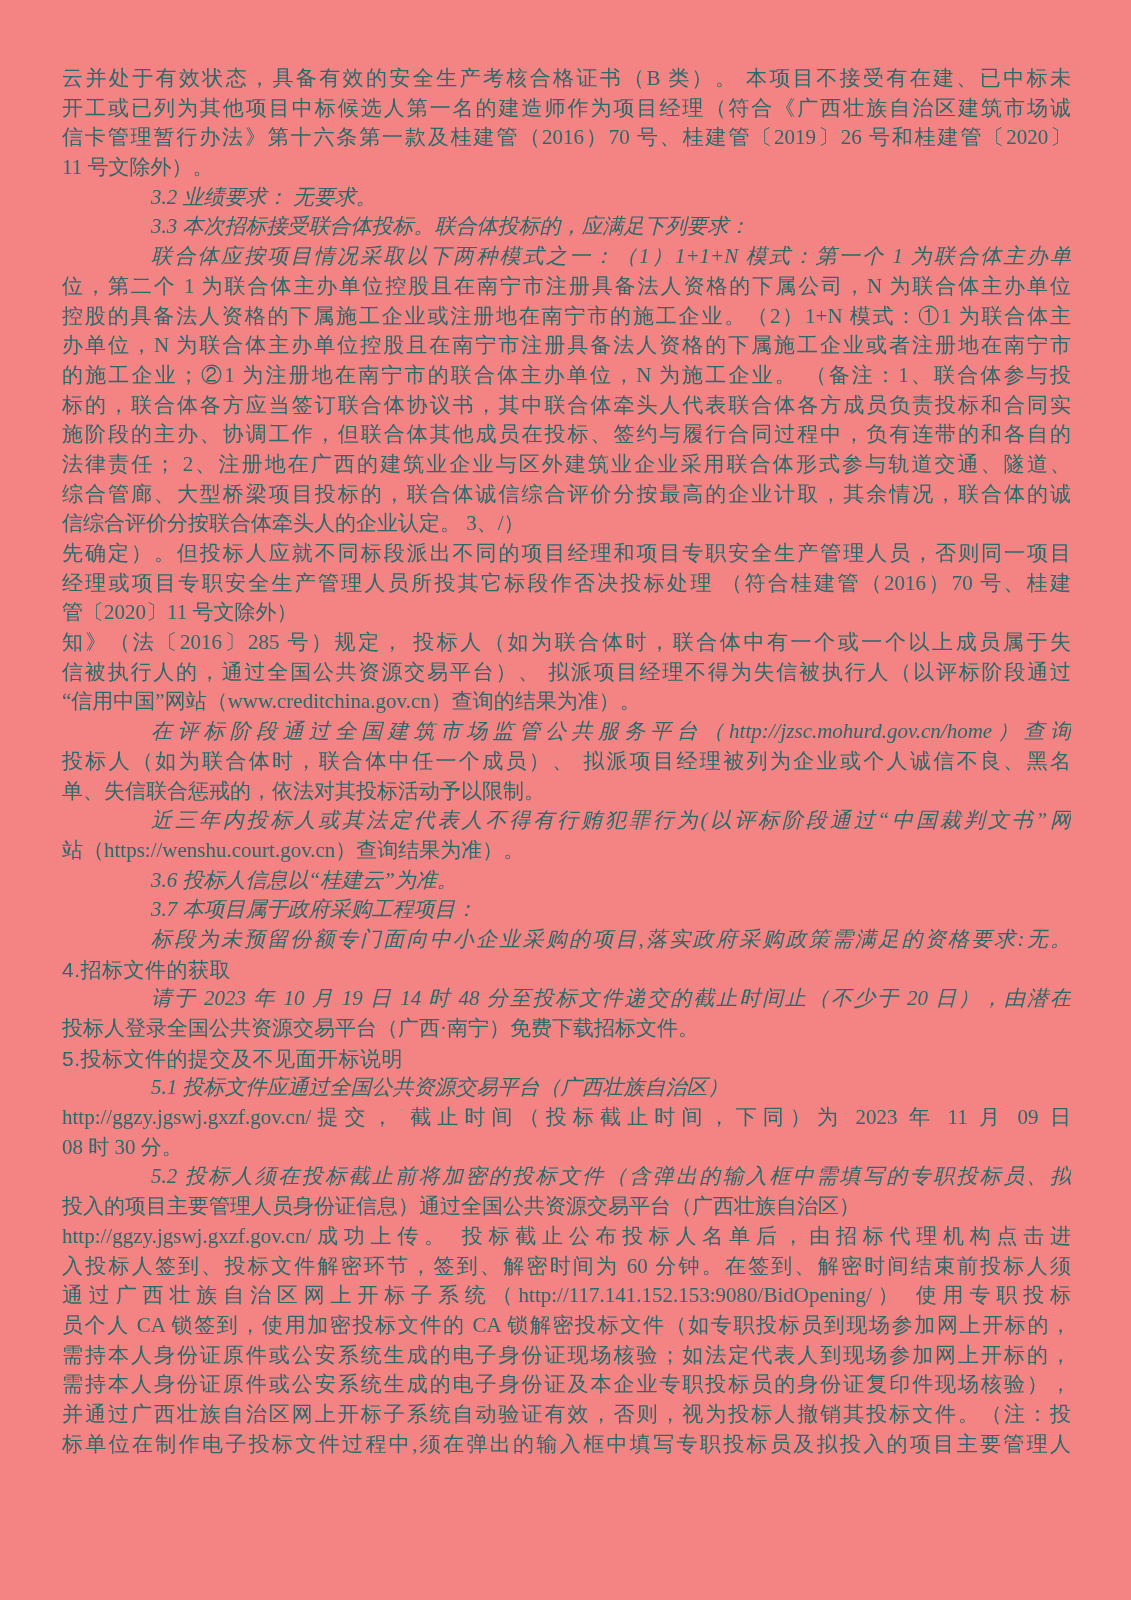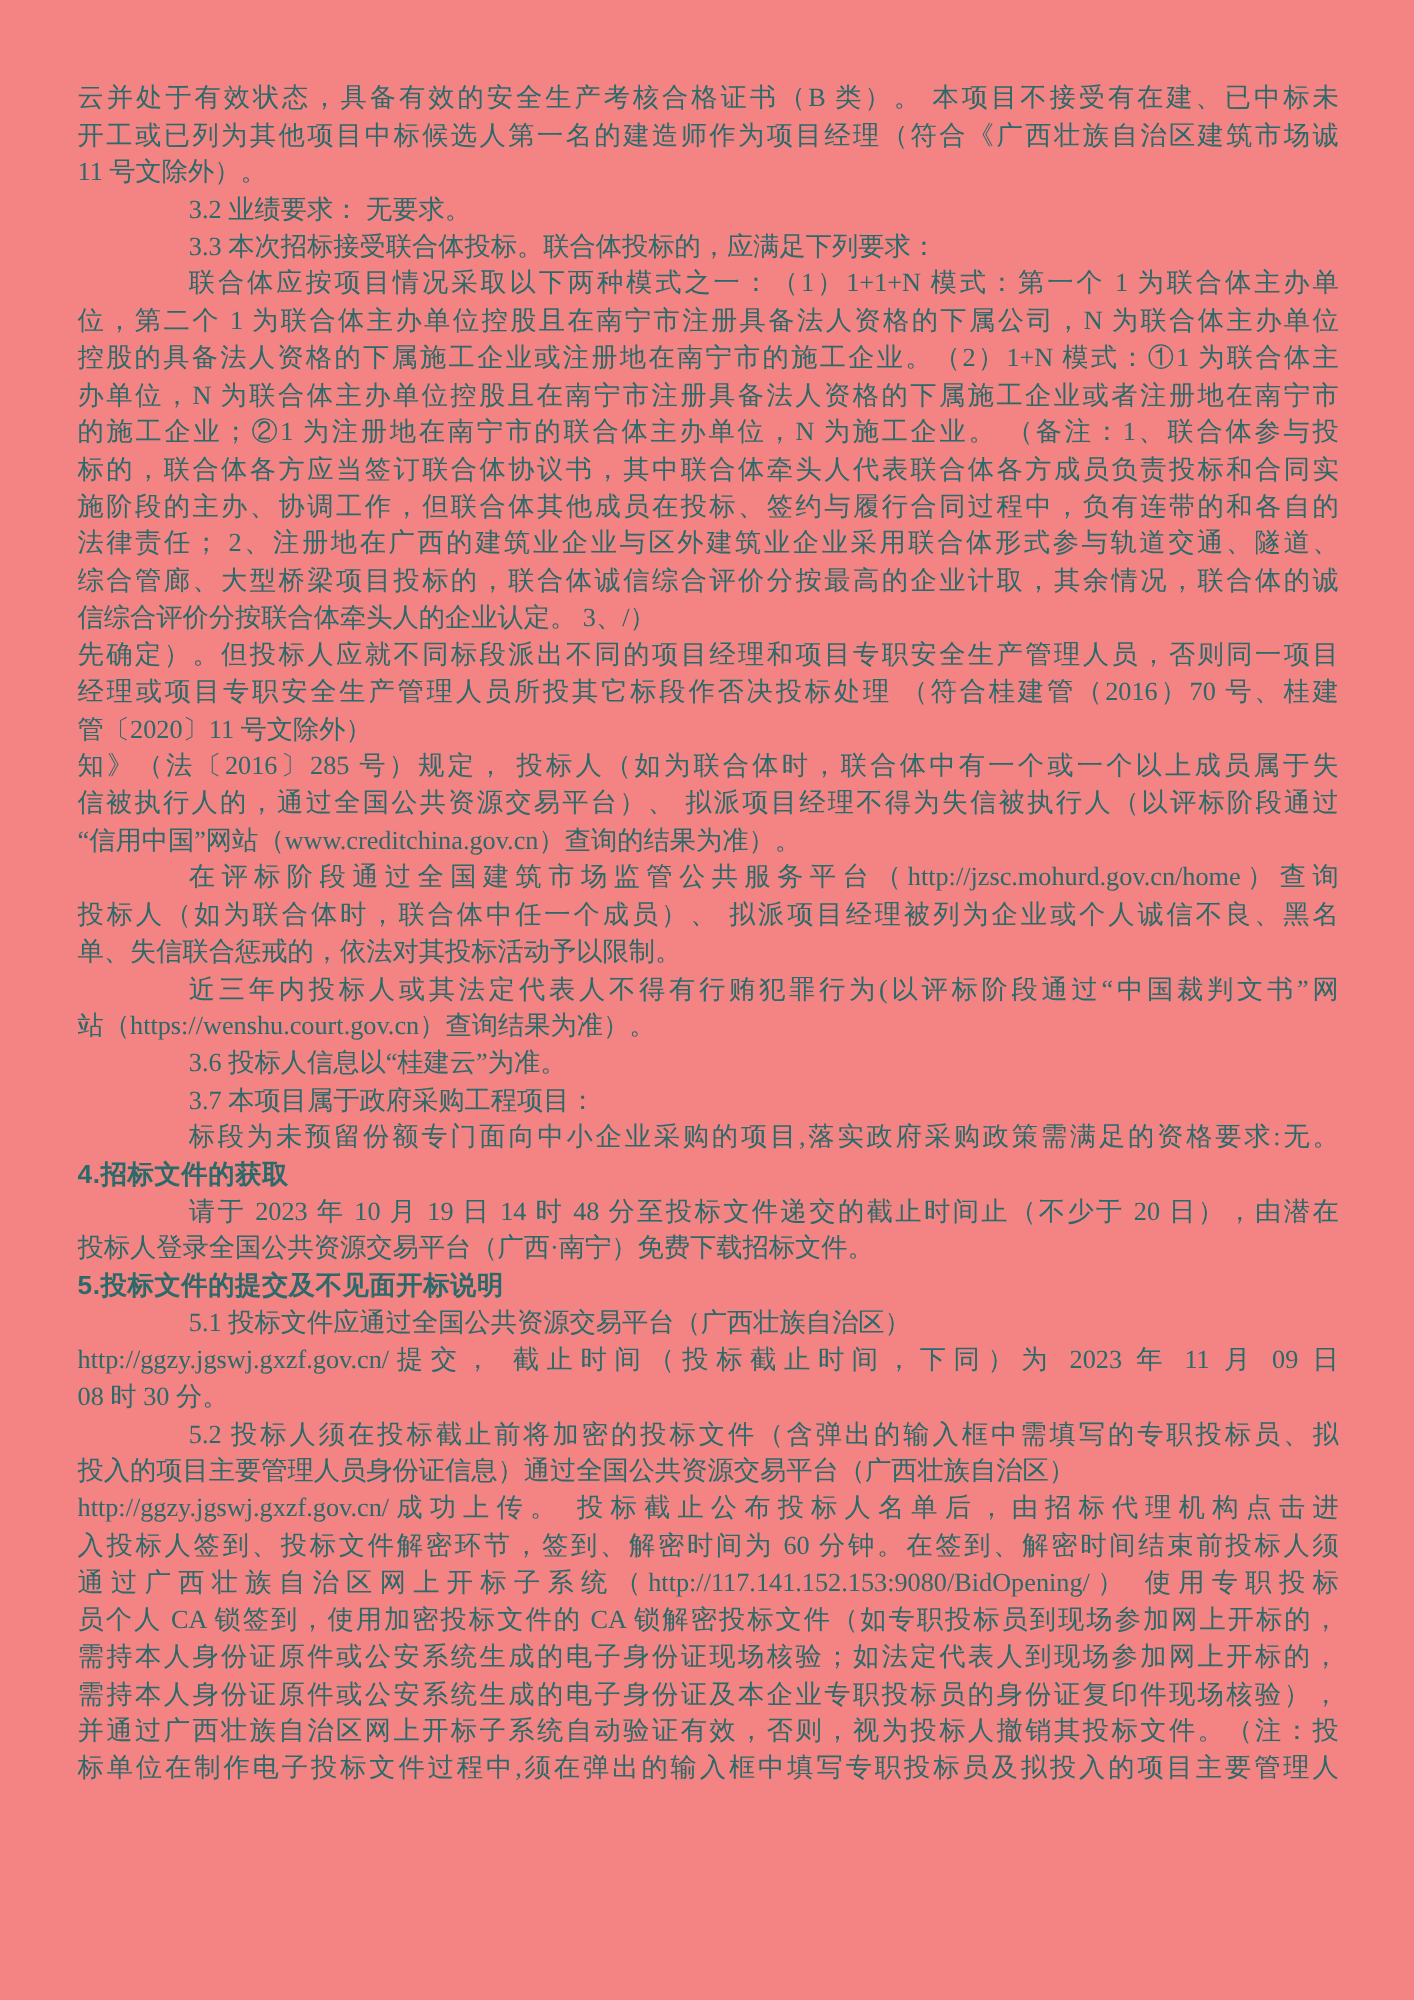--- a/index.html
+++ b/index.html
@@ -13,33 +13,34 @@
     position:absolute;top:64px;left:62px;width:1009px;
     color:var(--fg,#2a6a6a);
     font-size:21px;line-height:29.7px;
   }
   .line{
     text-align:justify;
     height:29.7px;overflow:hidden;
     white-space:normal;
   }
   .line.j{text-align-last:justify;}
-  .line.i{text-indent:89px;}
+  .line.i{text-indent:89px;font-style:italic;}
   .line.b{
     font-family:"Liberation Sans","DejaVu Sans",sans-serif;
-    font-weight:bold;
+    font-weight:normal;
     letter-spacing:0.5px;
   }
 </style>
 </head>
 <body style="--bg: #f48383; --fg: #2a6a6a;">
 
 <div class="page" id="page">
     <div class="line j">云并处于有效状态，具备有效的安全生产考核合格证书（B 类）。 本项目不接受有在建、已中标未</div>
     <div class="line j">开工或已列为其他项目中标候选人第一名的建造师作为项目经理（符合《广西壮族自治区建筑市场诚</div>
+    <div class="line j">信卡管理暂行办法》第十六条第一款及桂建管（2016）70 号、桂建管〔2019〕26 号和桂建管〔2020〕</div>
     <div class="line">11 号文除外）。</div>
     <div class="line i">3.2 业绩要求： 无要求。</div>
     <div class="line i">3.3 本次招标接受联合体投标。联合体投标的，应满足下列要求：</div>
     <div class="line i j">联合体应按项目情况采取以下两种模式之一：（1）1+1+N 模式：第一个 1 为联合体主办单</div>
     <div class="line j">位，第二个 1 为联合体主办单位控股且在南宁市注册具备法人资格的下属公司，N 为联合体主办单位</div>
     <div class="line j">控股的具备法人资格的下属施工企业或注册地在南宁市的施工企业。（2）1+N 模式：①1 为联合体主</div>
     <div class="line j">办单位，N 为联合体主办单位控股且在南宁市注册具备法人资格的下属施工企业或者注册地在南宁市</div>
     <div class="line j">的施工企业；②1 为注册地在南宁市的联合体主办单位，N 为施工企业。 （备注：1、联合体参与投</div>
     <div class="line j">标的，联合体各方应当签订联合体协议书，其中联合体牵头人代表联合体各方成员负责投标和合同实</div>
     <div class="line j">施阶段的主办、协调工作，但联合体其他成员在投标、签约与履行合同过程中，负有连带的和各自的</div>

